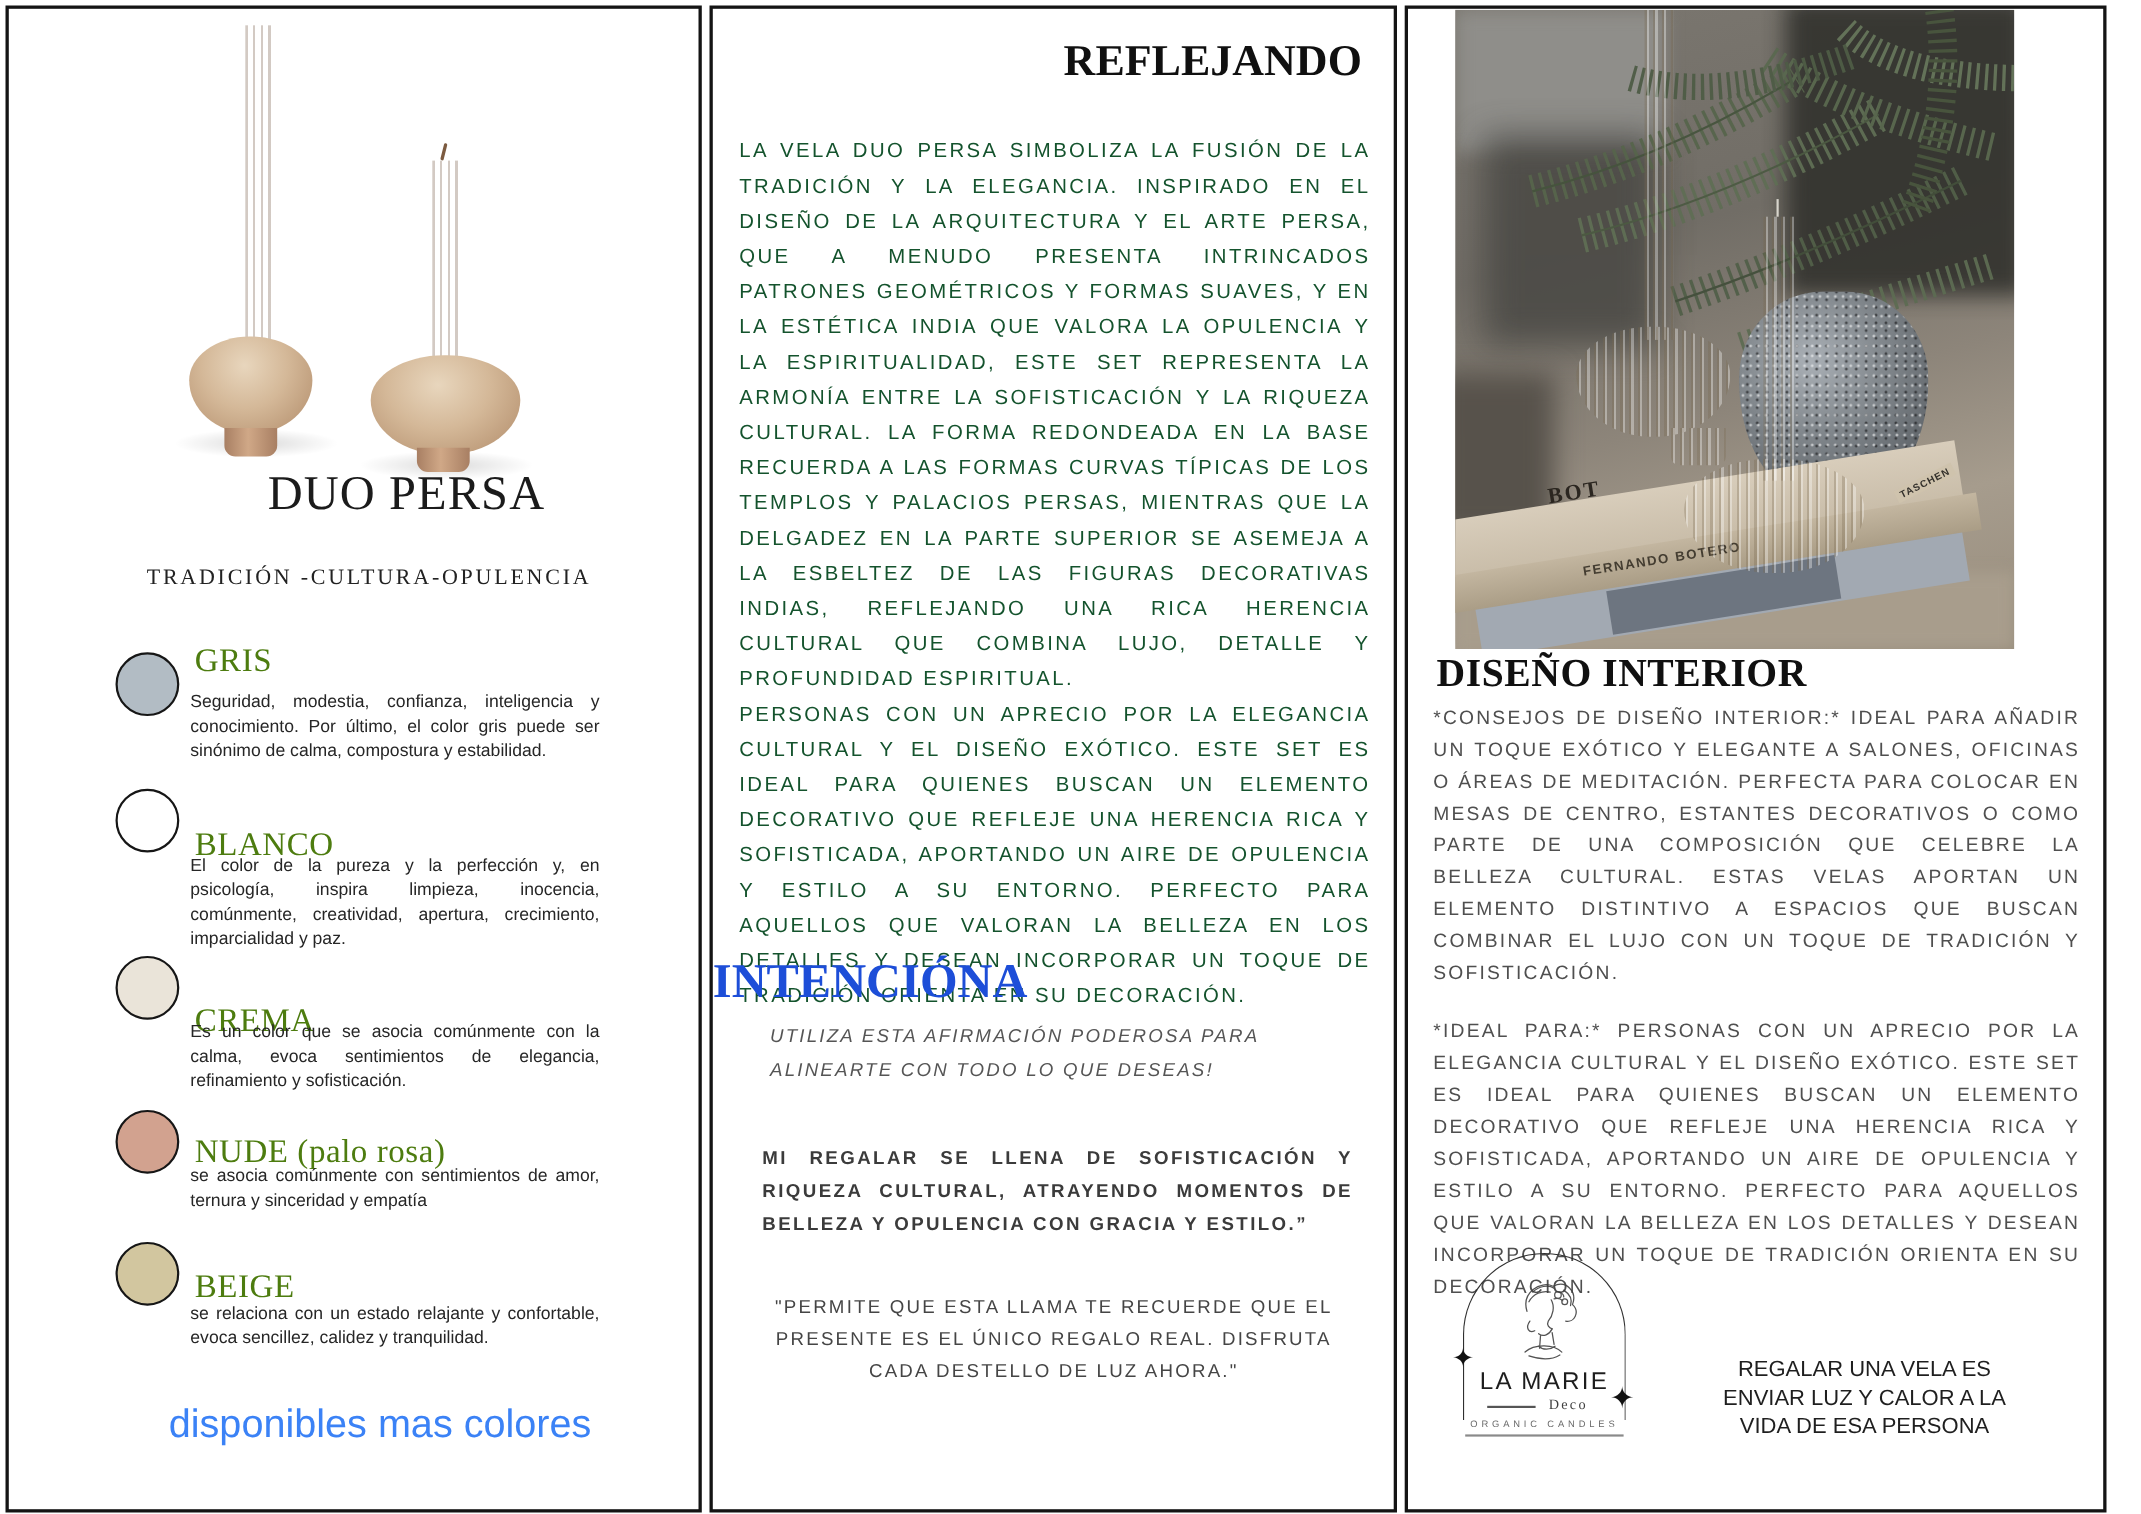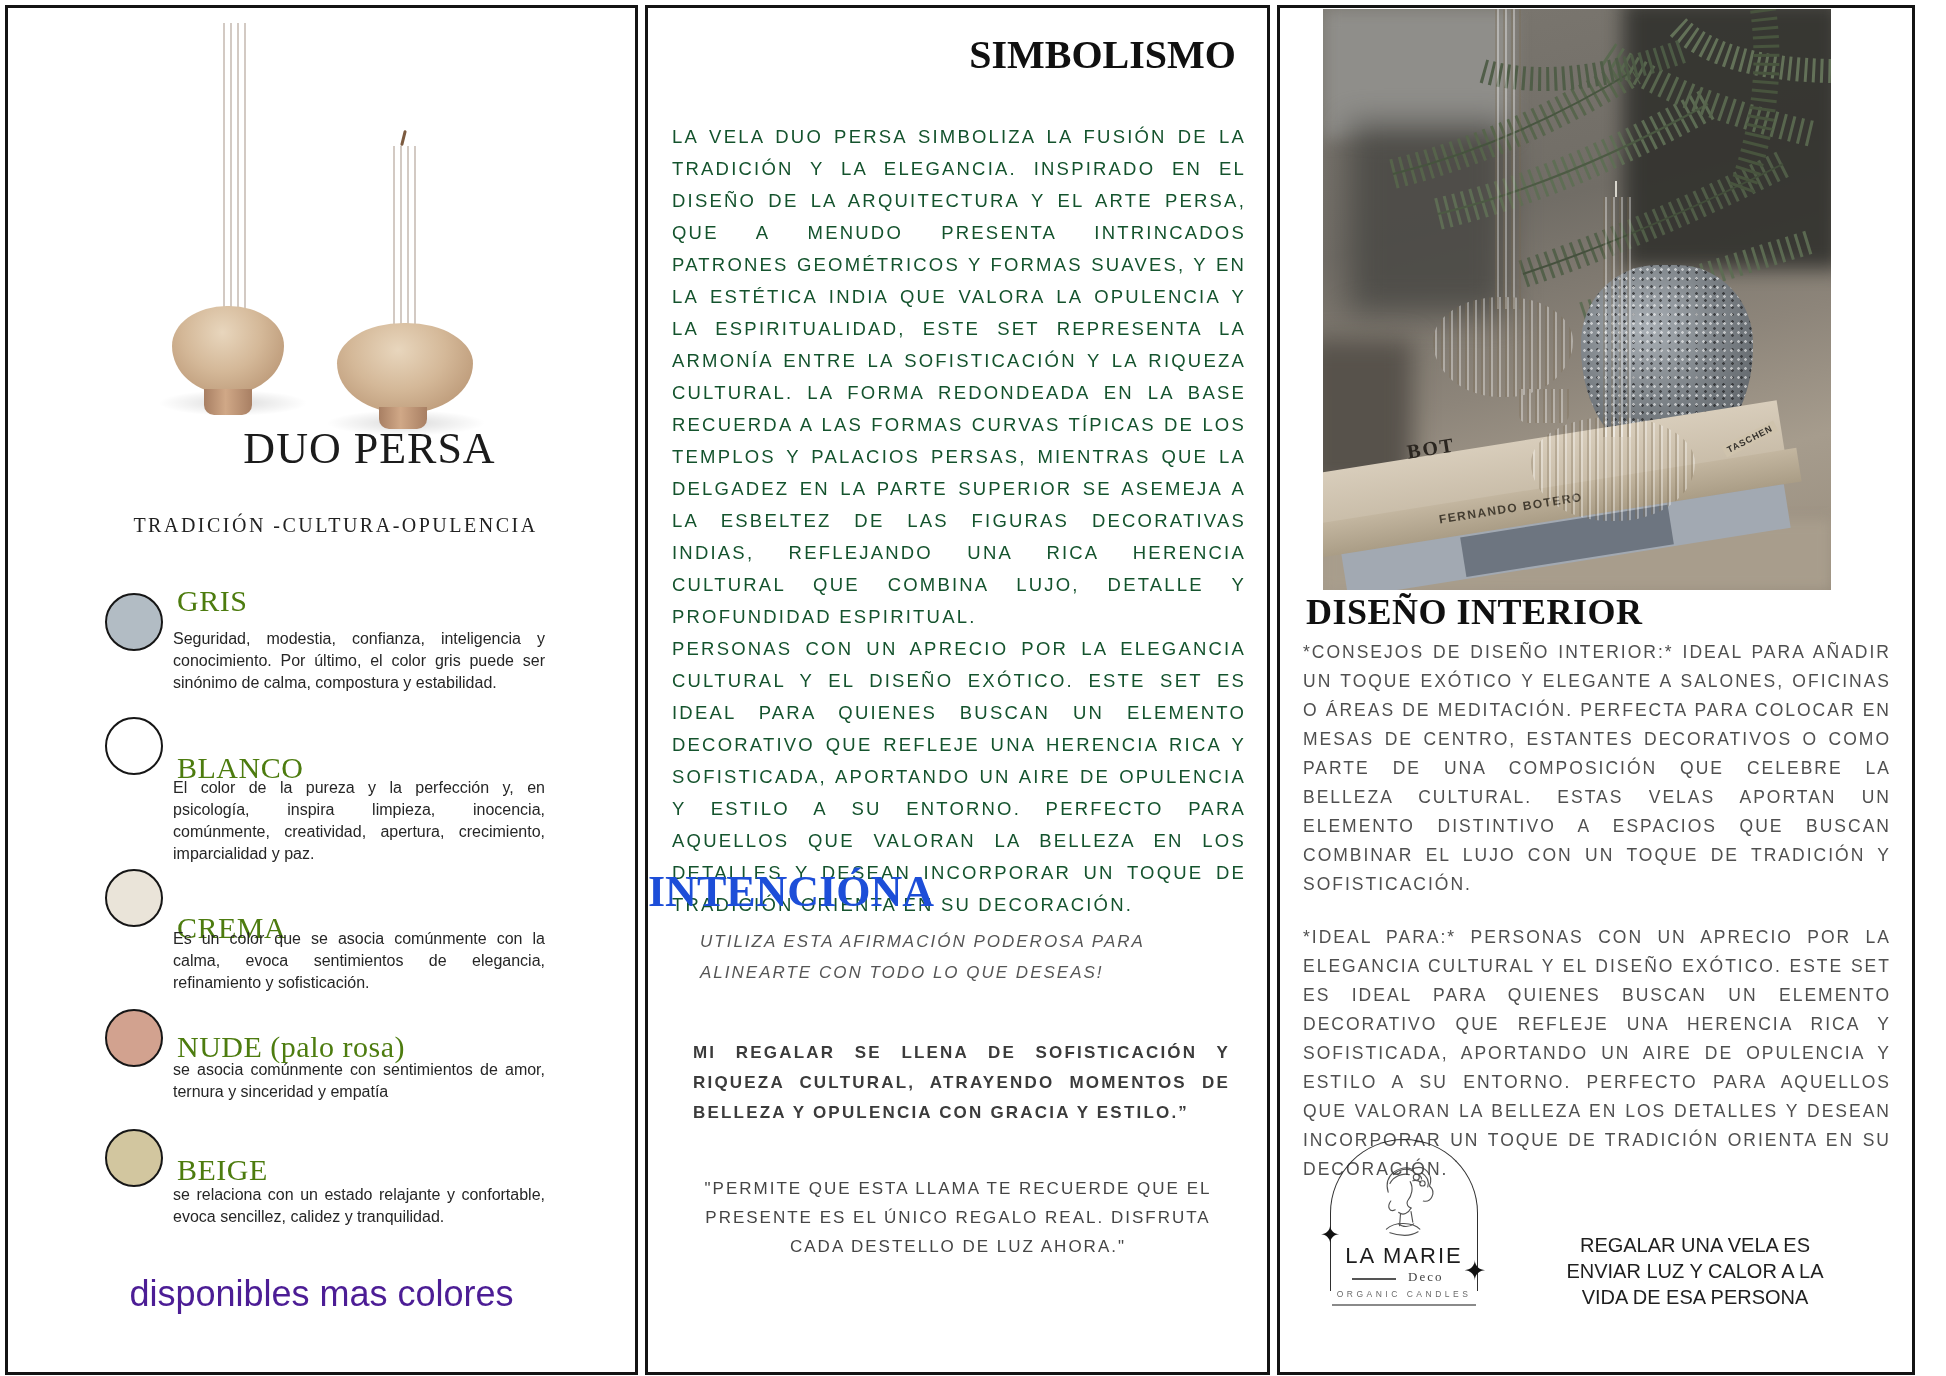--- a/index.html
+++ b/index.html
@@ -29,21 +29,21 @@
           border-radius:50%;box-sizing:border-box;}
   .clr-head{position:absolute;left:169px;font-family:"Liberation Serif",serif;
             font-size:30px;color:#4d7c0f;letter-spacing:.5px;white-space:nowrap;}
   .clr-body{position:absolute;left:165px;width:372px;font-size:16px;line-height:22px;
             text-align:justify;color:#262626;}
   .sw0{top:585px}.hd0{top:576px}.bd0{top:620px}
   .sw1{top:709px}.hd1{top:743px}.bd1{top:769px}
   .sw2{top:861px}.hd2{top:903px}.bd2{top:920px}
   .sw3{top:1001px}.hd3{top:1022px}.bd3{top:1051px}
   .sw4{top:1121px}.hd4{top:1145px}.bd4{top:1176px}
-  .lp-footer{left:0;top:1265px;width:100%;text-align:center;font-size:36px;color:#4c1d95;}
+  .lp-footer{left:0;top:1265px;width:100%;text-align:center;font-size:36px;color:#3b82f6;padding-left:24px;}
 
   
   .mid-h1{position:absolute;top:23px;left:0;width:100%;text-align:center;text-indent:290px;
           font-family:"Liberation Serif",serif;font-weight:700;font-size:40px;color:#101010;white-space:nowrap;}
   .mid-body{position:absolute;top:113px;left:24px;width:574px;font-size:18.5px;letter-spacing:2.2px;
             line-height:32px;text-align:justify;color:#14532d;}
   .mid-body p{margin:0;}
   .mid-h2{position:absolute;top:858px;left:0;width:100%;text-align:left;
           font-family:"Liberation Serif",serif;font-weight:700;font-size:44px;color:#1d4ed8;}
   .mid-lead{position:absolute;top:918px;left:52px;width:520px;font-style:italic;
@@ -158,21 +158,21 @@
     <div class="clr-body bd3">se asocia comúnmente con sentimientos de amor, ternura y sinceridad y  empatía</div>
 
     <div class="swatch sw4" style="background: rgb(210, 198, 159);"></div>
     <div class="clr-head hd4">BEIGE</div>
     <div class="clr-body bd4">se relaciona con un estado relajante y confortable, evoca sencillez, calidez y tranquilidad.</div>
 
     <div class="lp-el lp-footer">disponibles mas colores</div>
   </section>
 
   <section class="panel" id="panel-mid">
-    <div class="mid-h1">SIMBOLISMO</div>
+    <div class="mid-h1">REFLEJANDO</div>
     <div class="mid-body">
       <p>LA VELA DUO PERSA SIMBOLIZA LA FUSIÓN DE LA TRADICIÓN Y LA ELEGANCIA. INSPIRADO EN EL DISEÑO DE LA ARQUITECTURA Y EL ARTE PERSA, QUE A MENUDO PRESENTA INTRINCADOS PATRONES GEOMÉTRICOS Y FORMAS SUAVES, Y EN LA ESTÉTICA INDIA QUE VALORA LA OPULENCIA Y LA ESPIRITUALIDAD, ESTE SET REPRESENTA LA ARMONÍA ENTRE LA SOFISTICACIÓN Y LA RIQUEZA CULTURAL. LA FORMA REDONDEADA EN LA BASE RECUERDA A LAS FORMAS CURVAS TÍPICAS DE LOS TEMPLOS Y PALACIOS PERSAS, MIENTRAS QUE LA DELGADEZ EN LA PARTE SUPERIOR SE ASEMEJA A LA ESBELTEZ DE LAS FIGURAS DECORATIVAS INDIAS, REFLEJANDO UNA RICA HERENCIA CULTURAL QUE COMBINA LUJO, DETALLE Y PROFUNDIDAD ESPIRITUAL.</p>
       <p>PERSONAS CON UN APRECIO POR LA ELEGANCIA CULTURAL Y EL DISEÑO EXÓTICO. ESTE SET ES IDEAL PARA QUIENES BUSCAN UN ELEMENTO DECORATIVO QUE REFLEJE UNA HERENCIA RICA Y SOFISTICADA, APORTANDO UN AIRE DE OPULENCIA Y ESTILO A SU ENTORNO. PERFECTO PARA AQUELLOS QUE VALORAN LA BELLEZA EN LOS DETALLES Y DESEAN INCORPORAR UN TOQUE DE TRADICIÓN ORIENTA EN SU DECORACIÓN.</p>
     </div>
     <div class="mid-h2">INTENCIÓNA</div>
     <div class="mid-lead">UTILIZA ESTA AFIRMACIÓN PODEROSA PARA ALINEARTE CON TODO LO QUE DESEAS!</div>
     <div class="mid-aff">MI REGALAR SE LLENA DE SOFISTICACIÓN Y RIQUEZA CULTURAL, ATRAYENDO MOMENTOS DE BELLEZA Y OPULENCIA CON GRACIA Y ESTILO.”</div>
     <div class="mid-quote">"PERMITE QUE ESTA LLAMA TE RECUERDE QUE EL PRESENTE ES EL ÚNICO REGALO REAL. DISFRUTA CADA DESTELLO DE LUZ AHORA."</div>
   </section>
 

